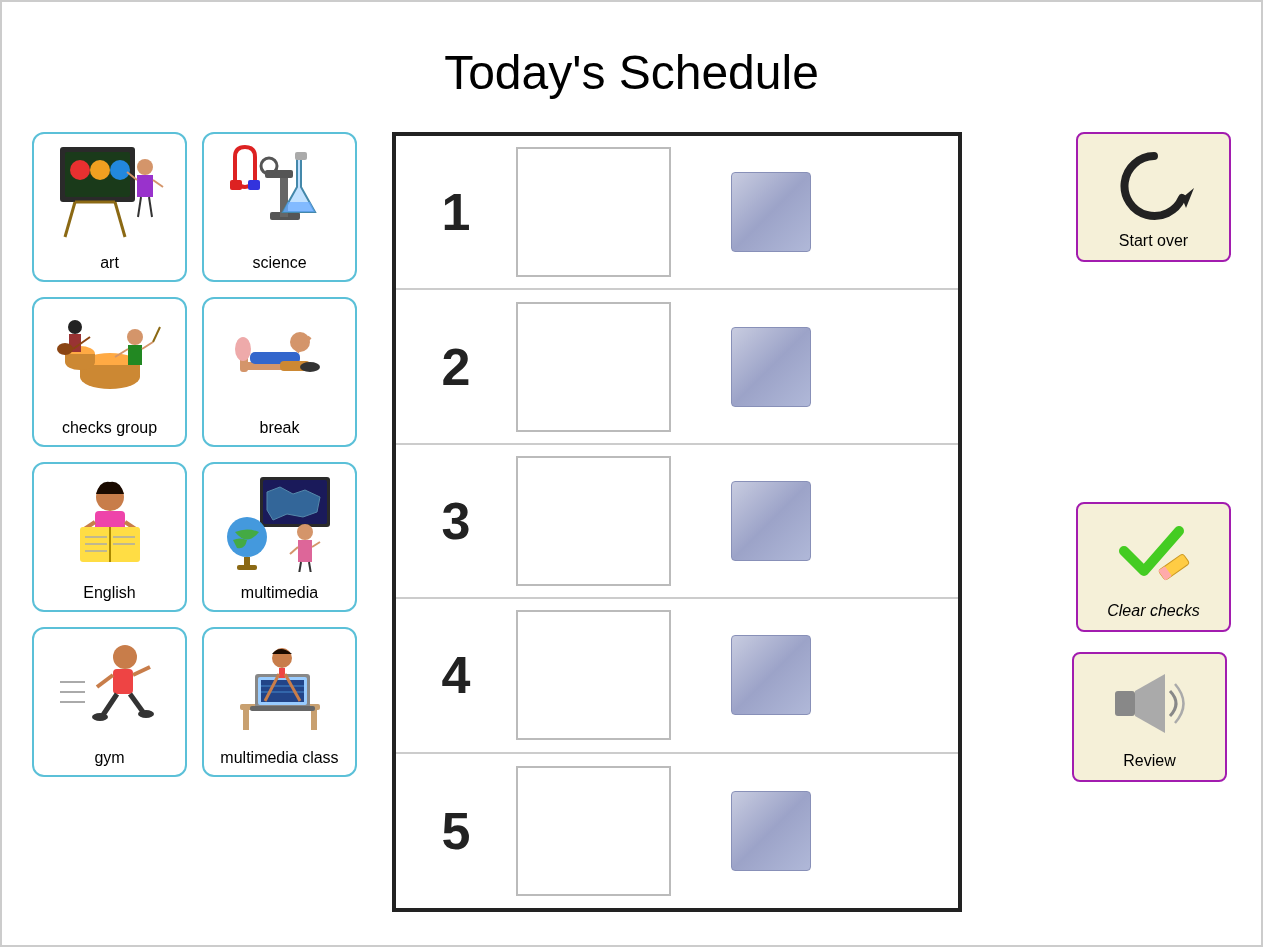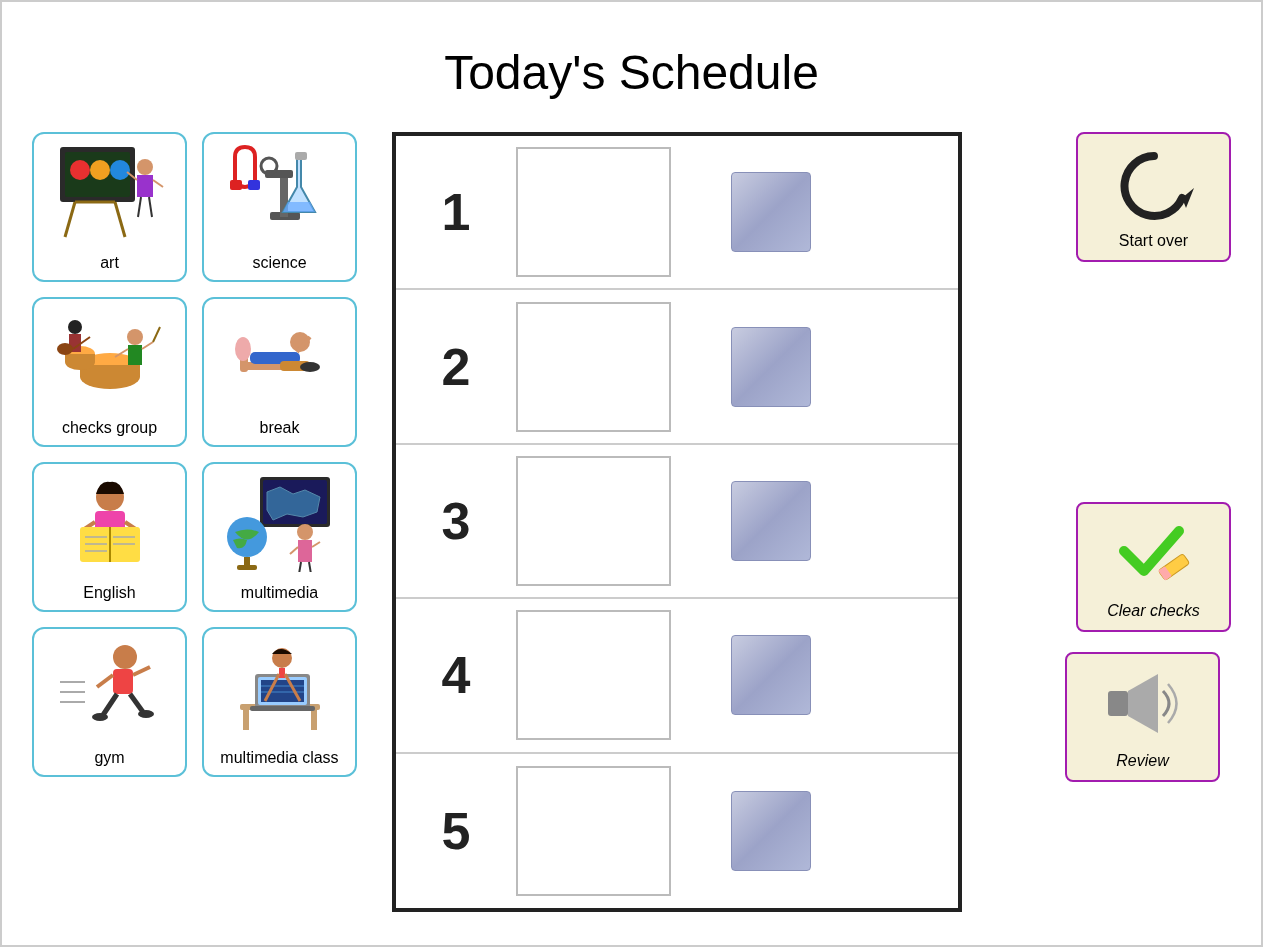--- a/index.html
+++ b/index.html
@@ -415,21 +415,21 @@
 
         <polyline points="10,35 30,55 65,15" fill="none" stroke="#44cc22" stroke-width="10" stroke-linecap="round" stroke-linejoin="round"></polyline>
 
         <rect x="45" y="45" width="30" height="12" rx="3" transform="rotate(-35, 60, 51)" fill="#ffcc44" stroke="#cc9922" stroke-width="1"></rect>
         <rect x="45" y="45" width="8" height="12" rx="1" transform="rotate(-35, 60, 51)" fill="#ffaaaa"></rect>
       </svg>
     </div>
     <span class="btn-label">Clear checks</span>
   </div>
 
-  <div class="action-button" style="position: absolute; top: 520px; right: 11px; font-style: italic;">
+  <div class="action-button" style="position: absolute; top: 520px; right: 4px;">
     <div class="btn-icon">
       <svg width="80" height="75" viewBox="0 0 80 75">
 
         <rect x="5" y="25" width="20" height="25" rx="3" fill="#888"></rect>
 
         <path d="M25,25 L55,8 L55,67 L25,50 Z" fill="#aaa"></path>
 
         <path d="M60,25 Q72,37.5 60,50" fill="none" stroke="#888" stroke-width="3"></path>
         <path d="M65,18 Q82,37.5 65,57" fill="none" stroke="#aaa" stroke-width="2.5"></path>
       </svg>

